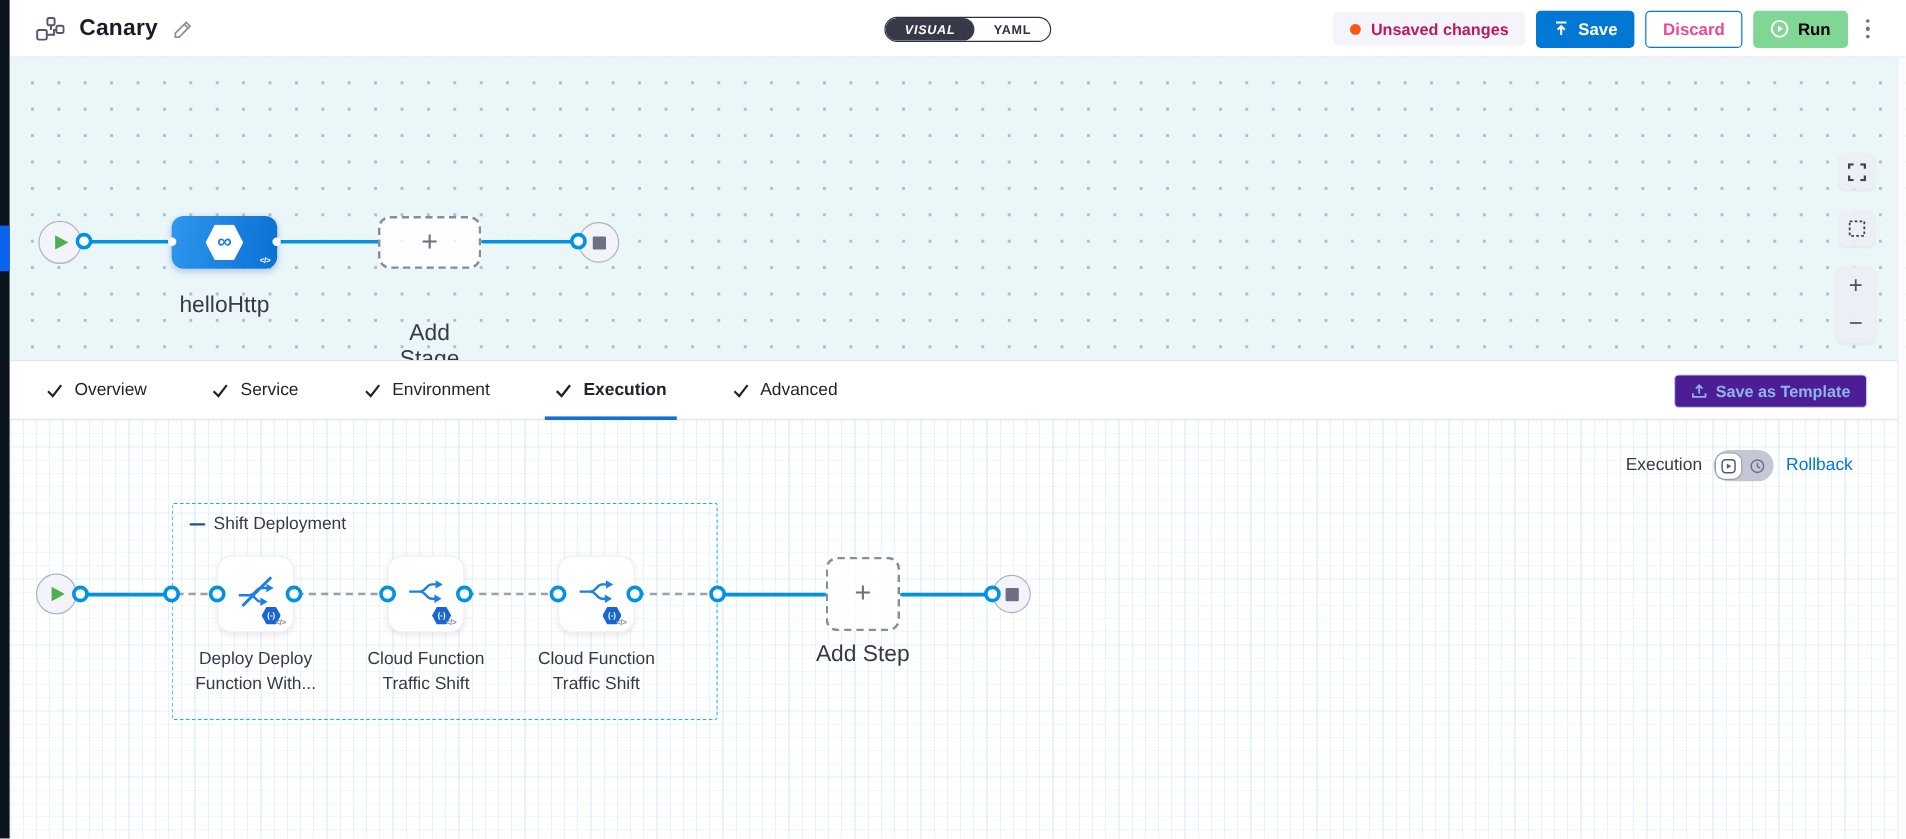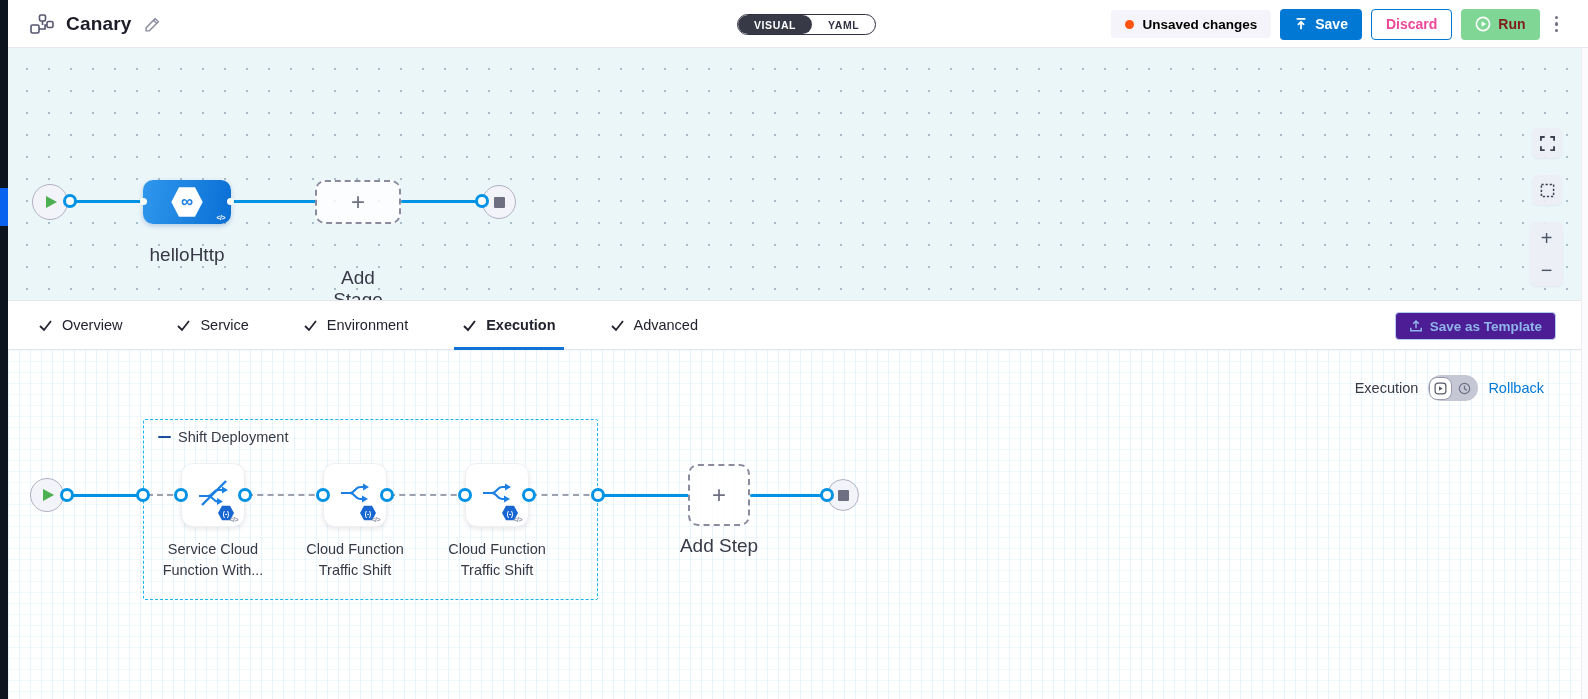--- a/index.html
+++ b/index.html
@@ -14,31 +14,31 @@
   .right-strip { position:absolute; right:0; top:48px; width:7px; height:651px; background:#fbfbfd; border-left:1px solid #ededf3; z-index:55; }
 
   
   .header { position:absolute; left:8px; top:0; width:1580px; height:48px; background:#fff; border-bottom:1px solid #e6e7ee; z-index:50; }
   .header-left { position:absolute; left:22px; top:0; height:48px; display:flex; align-items:center; gap:12px; }
   .page-title { font-size:19px; font-weight:700; color:#1c1c28; letter-spacing:.2px; }
   .icon-btn { display:flex; align-items:center; justify-content:center; cursor:pointer; background:none; border:none; }
 
   .mode-toggle { position:absolute; left:729px; top:14px; height:21px; display:flex; border:1.5px solid #2f3043; border-radius:11px; overflow:hidden; background:#fff; }
   .mode-seg { font-size:10.5px; font-weight:700; letter-spacing:.6px; display:flex; align-items:center; justify-content:center; padding:0 16px; cursor:pointer; }
-  .mode-seg.selected { background:#383946; color:#fff; border-radius:10px; }
+  .mode-seg.selected { background:#383946; color:#fff; border-radius:10px;font-style:italic; }
   .mode-seg.unselected { color:#2f3043; }
 
   .header-right { position:absolute; right:24px; top:0; height:48px; display:flex; align-items:center; gap:9px; }
   .unsaved-badge { display:flex; align-items:center; gap:8px; background:#f4f4fa; border-radius:4px; height:28px; padding:0 14px; }
   .unsaved-dot { width:9px; height:9px; border-radius:50%; background:#ff5310; }
-  .unsaved-text { color:#000000; font-size:13.5px; font-weight:700; }
+  .unsaved-text { color:#be185d; font-size:13.5px; font-weight:700; }
   .btn { display:flex; align-items:center; justify-content:center; gap:7px; height:31px; border-radius:4px; font-size:14px; font-weight:700; cursor:pointer; border:none; padding:0 14px; }
   .btn-save { background:#0278d5; color:#fff; }
   .btn-discard { background:#fff; color:#ec4899; border:1.5px solid #0278d5;padding-left:14px; }
-  .btn-run { background:#7fd695; color:#7f1d1d; }
+  .btn-run { background:#7fd695; color:#000000; }
   .kebab { display:flex; flex-direction:column; gap:3px; padding:4px 6px; cursor:pointer; }
   .kebab i { width:3.5px; height:3.5px; border-radius:50%; background:#6f7083; }
 
   
   .stage-canvas { position:absolute; left:8px; top:48px; width:1580px; height:252px;
     background-color:#ebf6f9;
     background-image: radial-gradient(circle, #a9bcc9 1.1px, transparent 1.45px);
     background-size: 22px 22px; background-position: 8px 10px; }
 
   .hline { position:absolute; height:2.5px; background:#0092e4; border-radius:2px; }
@@ -298,21 +298,21 @@
         <polygon points="26,11.5 32,15 26,18.5" fill="#1b7fe4" stroke="none"></polygon>
         <path d="M12 21 c5 0 5 5 9 5.5"></path>
         <polygon points="21,23 27,26.5 21,30" fill="#1b7fe4" stroke="none"></polygon>
         <path d="M6 30 L30 6" stroke-width="2.4"></path>
       </svg>
       <div class="hex-badge">(-)</div>
       <span class="step-code">&lt;/&gt;</span>
     </div>
     <div class="ring" style="left:230px; top:138px;"></div>
     <div class="step-label" style="left:130px;">
-      <div>Service Cloud</div>
+      <div>Deploy Deploy</div>
       <div>Function With...</div>
     </div>
 
     <div class="ring" style="left:308px; top:138px;"></div>
     <div class="step-card" style="left:315px;">
       <svg width="36" height="36" viewBox="0 0 36 36" fill="none" stroke="#1b7fe4" stroke-width="2">
         <path d="M3 18 h9 c5 0 5-6 10-6 h4"></path>
         <polygon points="25,8.5 31,12 25,15.5" fill="#1b7fe4" stroke="none"></polygon>
         <path d="M12 18 c5 0 5 6 10 6 h3"></path>
         <polygon points="24,20.5 30,24 24,27.5" fill="#1b7fe4" stroke="none"></polygon>

